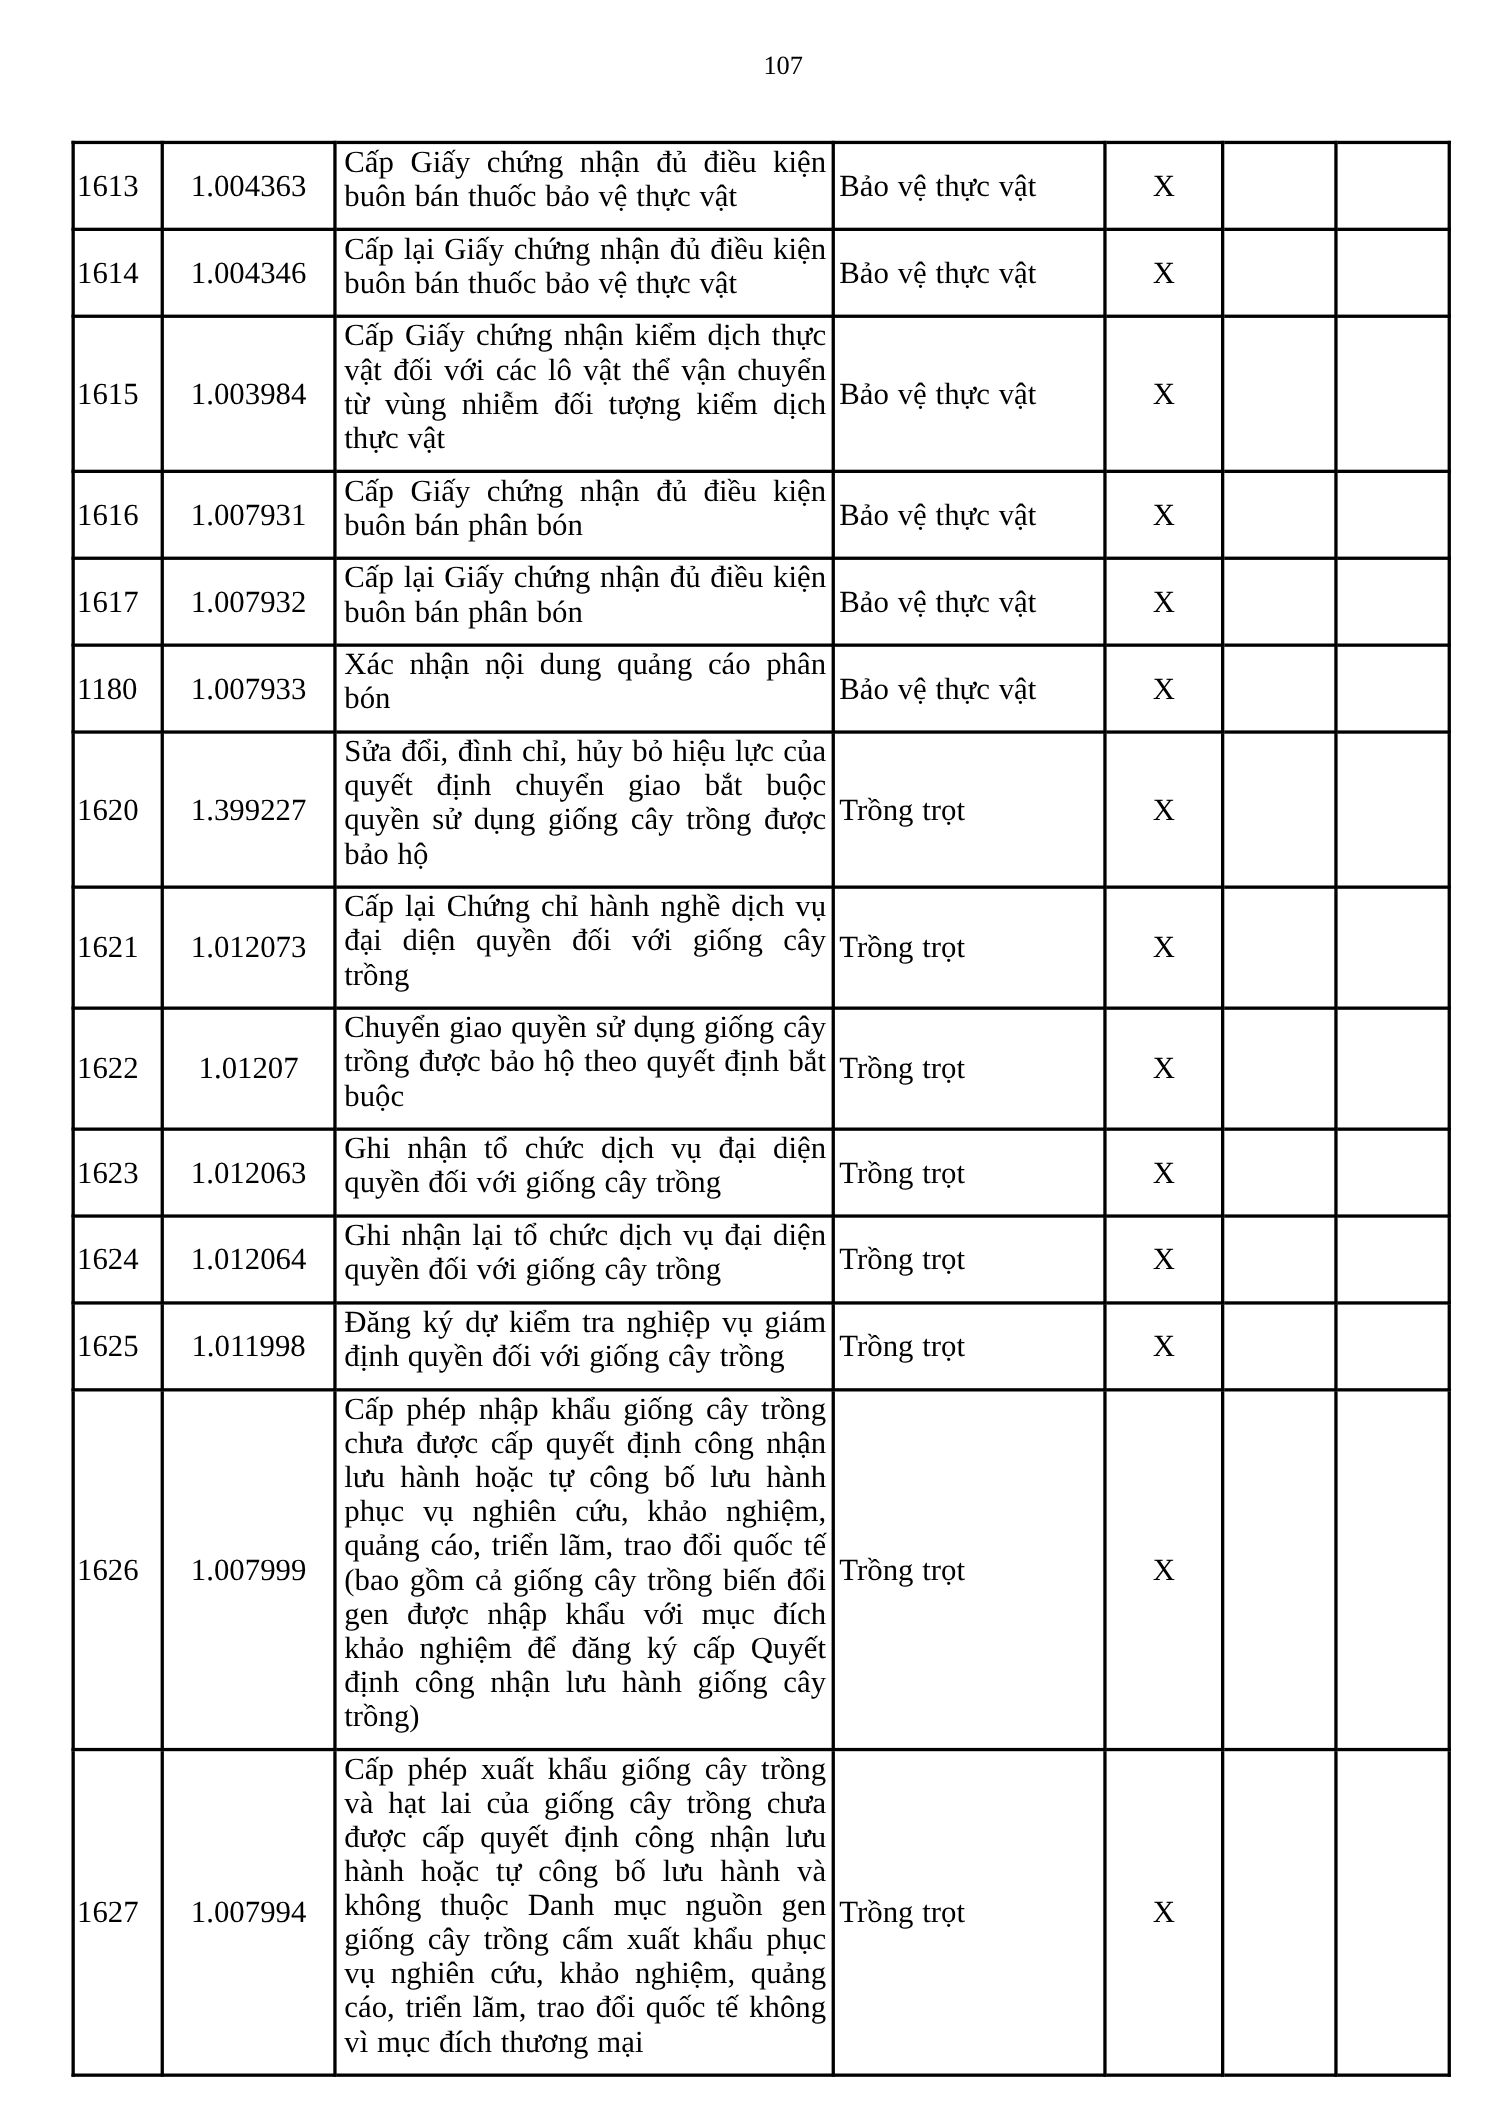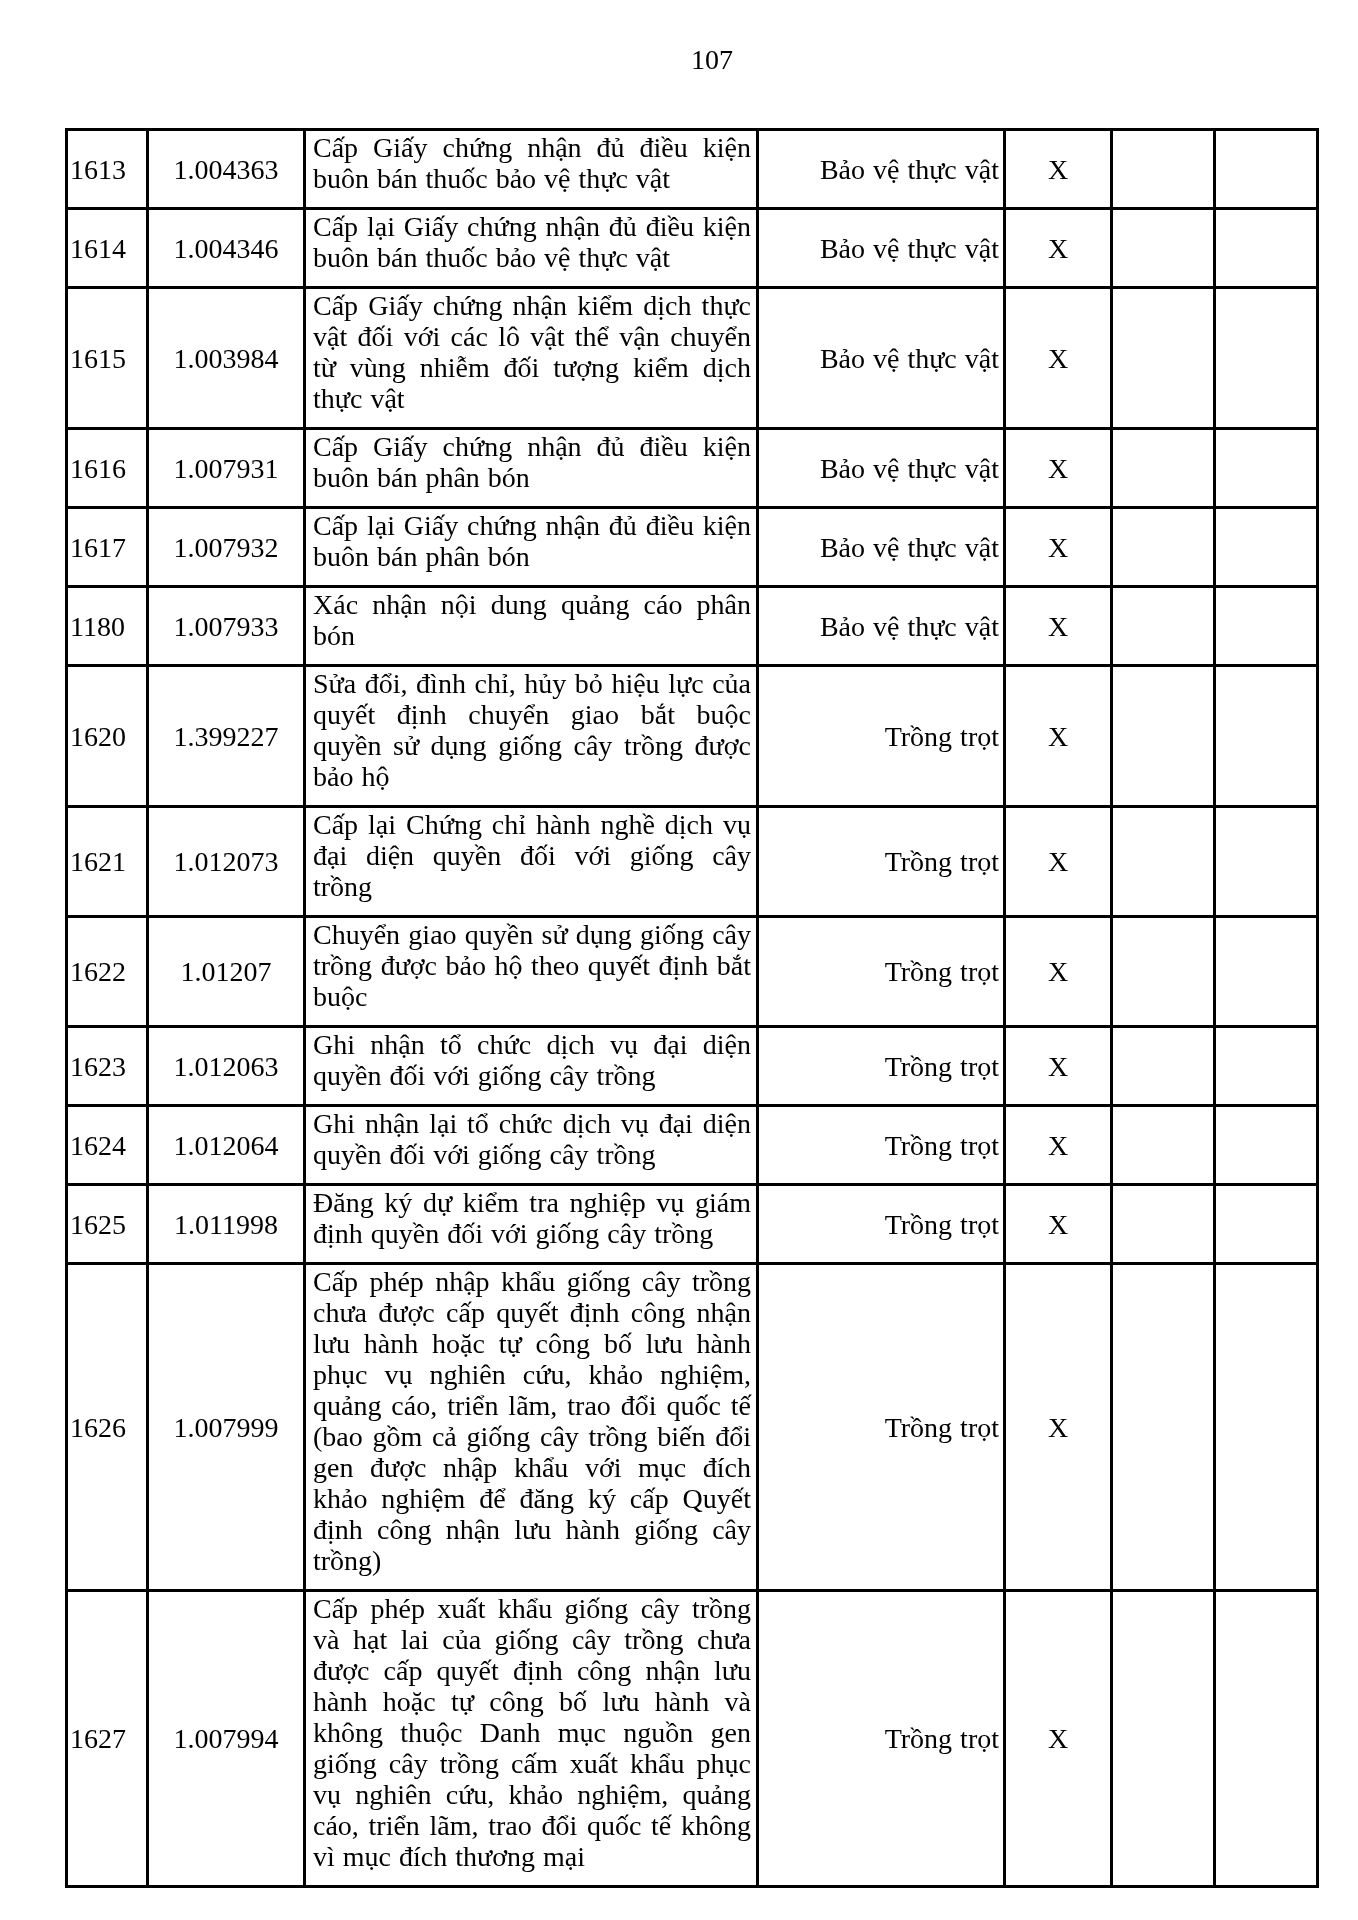--- a/index.html
+++ b/index.html
@@ -13,21 +13,21 @@
     position: relative;
     font-family: "Liberation Serif", "DejaVu Serif", serif;
     color: #000000;
     overflow: hidden;
   }
   .page-number {
     position: absolute;
     top: 44px;
     left: 712px;
     transform: translateX(-50%);
-    font-size: 28px;
+    font-size: 24px;
     line-height: 32px;
     white-space: nowrap;
   }
   table.doc-table {
     position: absolute;
     top: 128px;
     left: 65px;
     width: 1251px;
     border-collapse: collapse;
     table-layout: fixed;
@@ -48,21 +48,21 @@
     text-align: center;
     vertical-align: middle;
     padding: 0 2px;
   }
   td.cell-name {
     text-align: justify;
     vertical-align: top;
     padding: 1px 5px 13px 7px;
   }
   td.cell-field {
-    text-align: right;
+    text-align: left;
     vertical-align: middle;
     padding: 0 4px;
   }
   td.cell-mark {
     text-align: center;
     vertical-align: middle;
   }
   td.cell-empty-1, td.cell-empty-2 {
     vertical-align: middle;
   }

